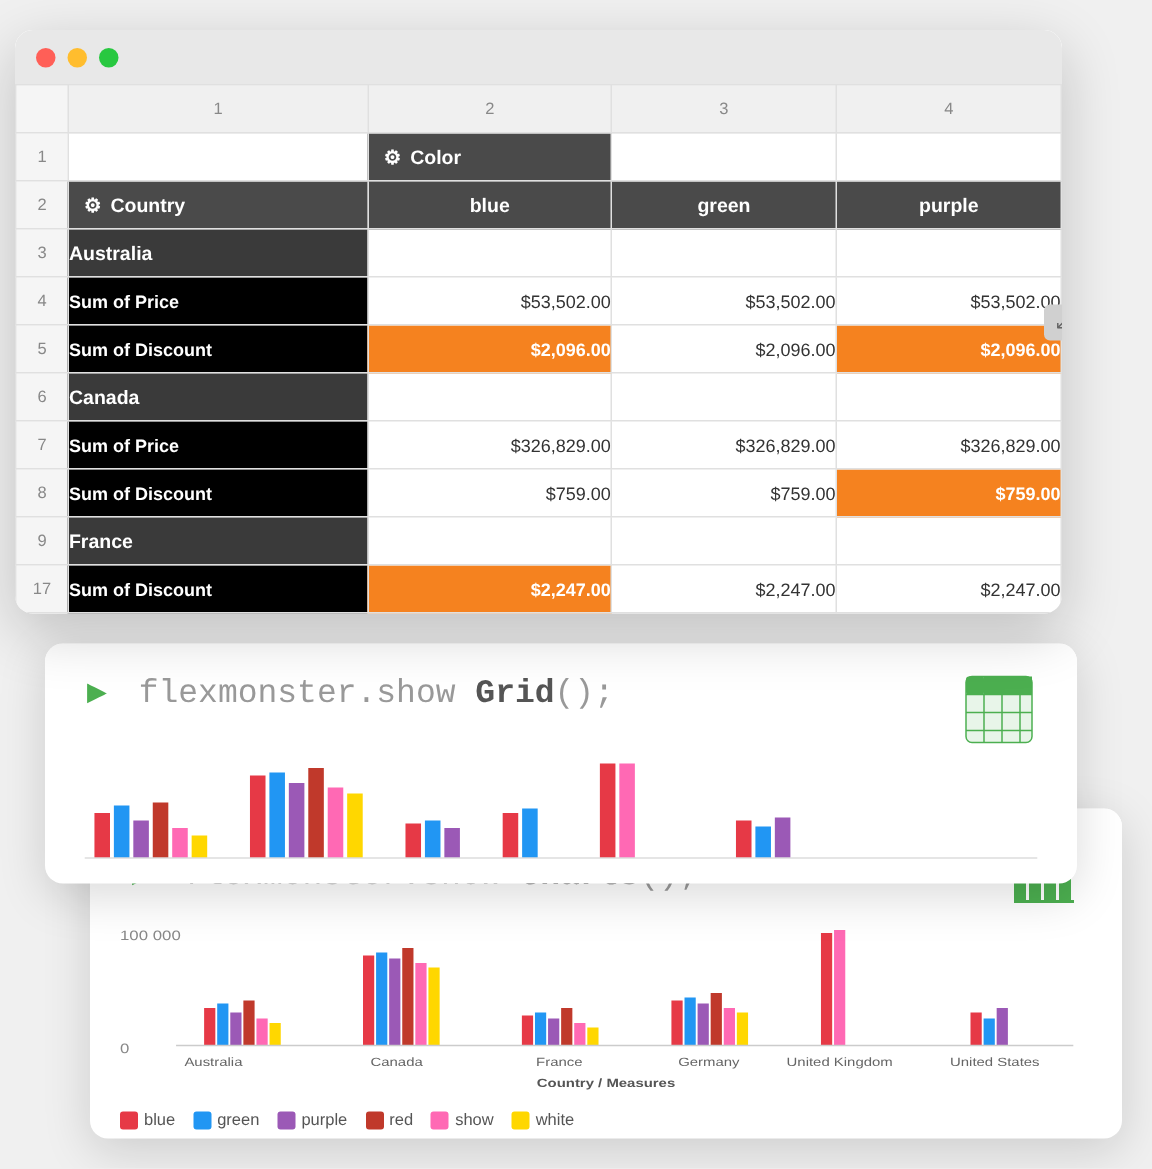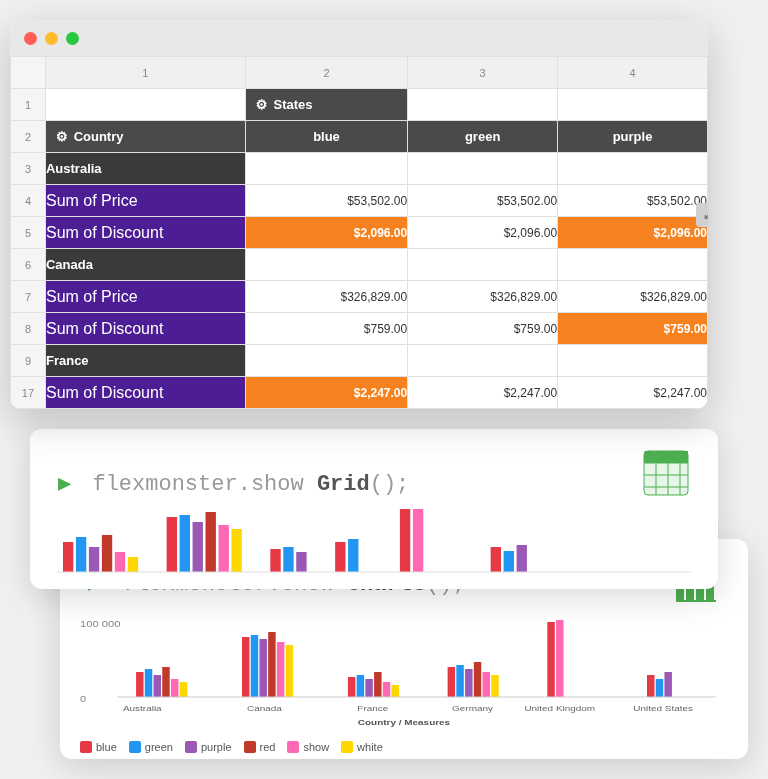--- a/index.html
+++ b/index.html
@@ -86,21 +86,21 @@
       padding: 0;
       overflow: hidden;
       height: 160px;
       z-index: 2;
     }
 
     .card-middle .code-section {
       background: #fff;
       padding: 20px 28px 10px;
       display: flex;
-      align-items: flex-end;
+      align-items: flex-start;
       gap: 16px;
     }
 
     .card-middle .code-text {
       font-size: 22px;
       color: #999;
       font-weight: 300;
       font-family: 'Courier New', monospace;
     }
 
@@ -197,24 +197,24 @@
     
     .cell-country {
       background: #3a3a3a;
       color: #fff;
       font-weight: 600;
       padding: 0 10px;
     }
 
     
     .cell-measure {
-      background: #4c1d95;
+      background: #000000;
       color: #fff;
-      font-size: 16px;
-      font-weight: 400;
+      font-size: 12px;
+      font-weight: 700;
       padding: 0 10px;
       white-space: nowrap;
     }
 
     
     .cell-value {
       text-align: right;
       padding: 0 10px;
       color: #333;
       font-size: 12px;
@@ -448,21 +448,21 @@
         </tr>
       </thead>
       <tbody>
 
         <tr>
           <td class="row-num">1</td>
           <td></td>
           <td class="cell-dark">
             <div style="display:flex;align-items:center;gap:6px;padding:0 10px;">
               <span>⚙</span>
-              <span>States</span>
+              <span>Color</span>
             </div>
           </td>
           <td></td>
           <td></td>
         </tr>
 
         <tr>
           <td class="row-num">2</td>
           <td class="cell-dark">
             <div style="display:flex;align-items:center;gap:6px;padding:0 10px;">

